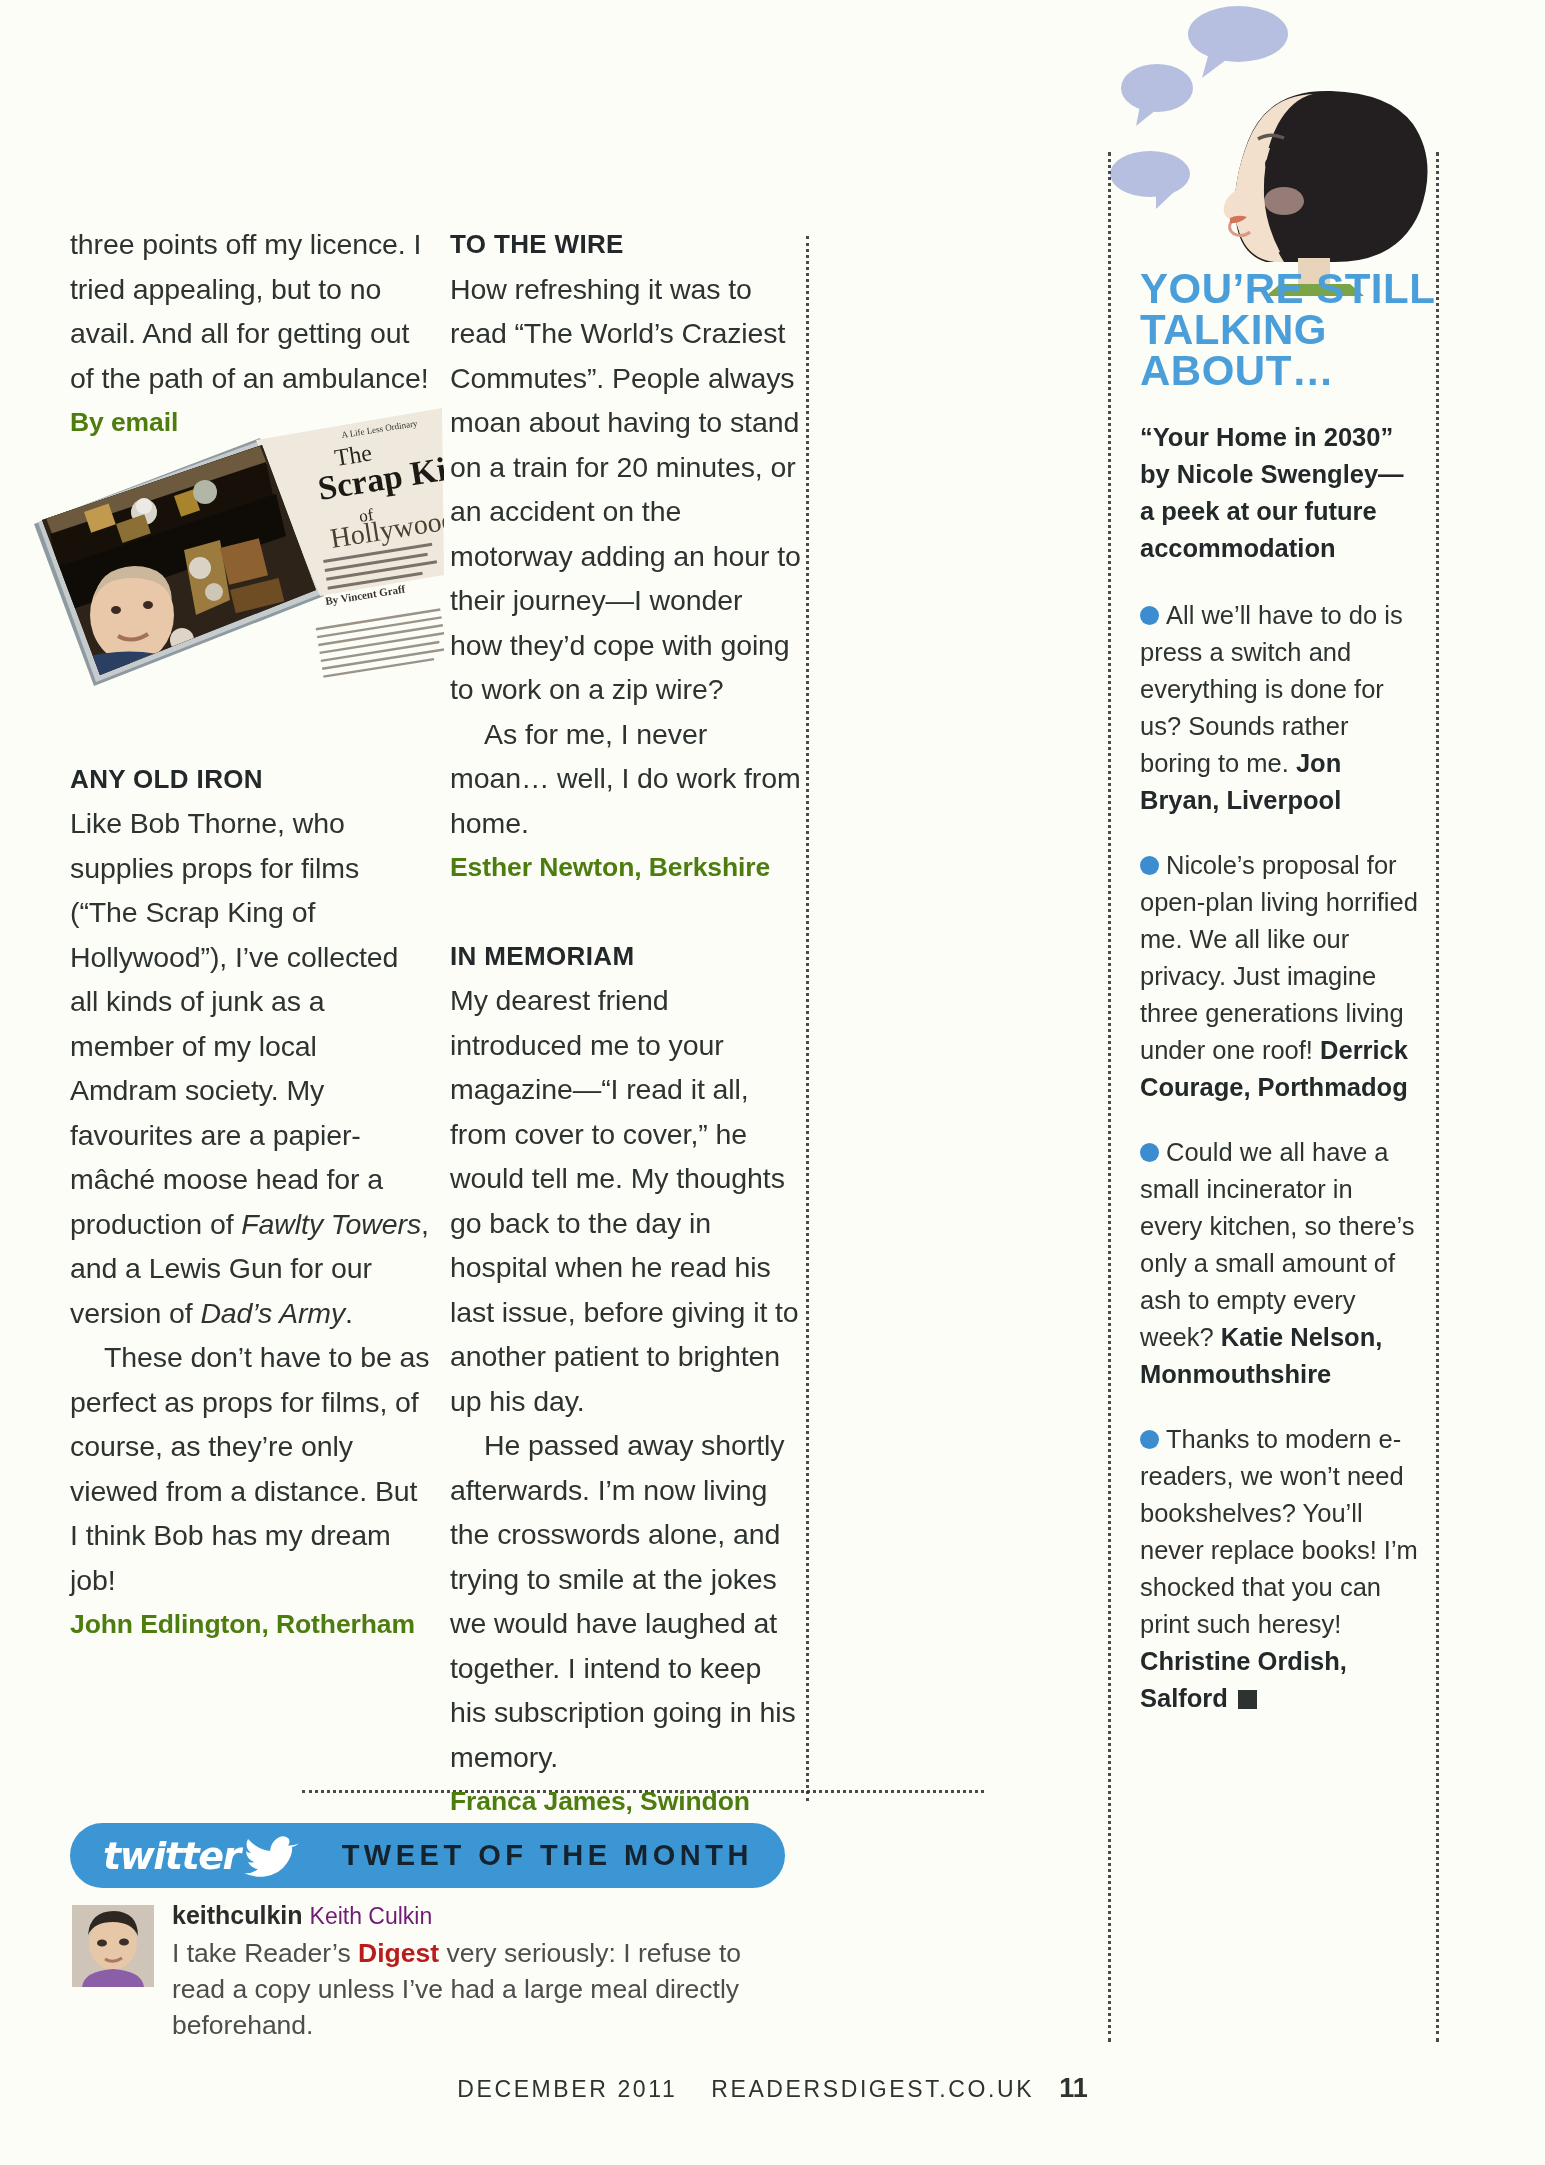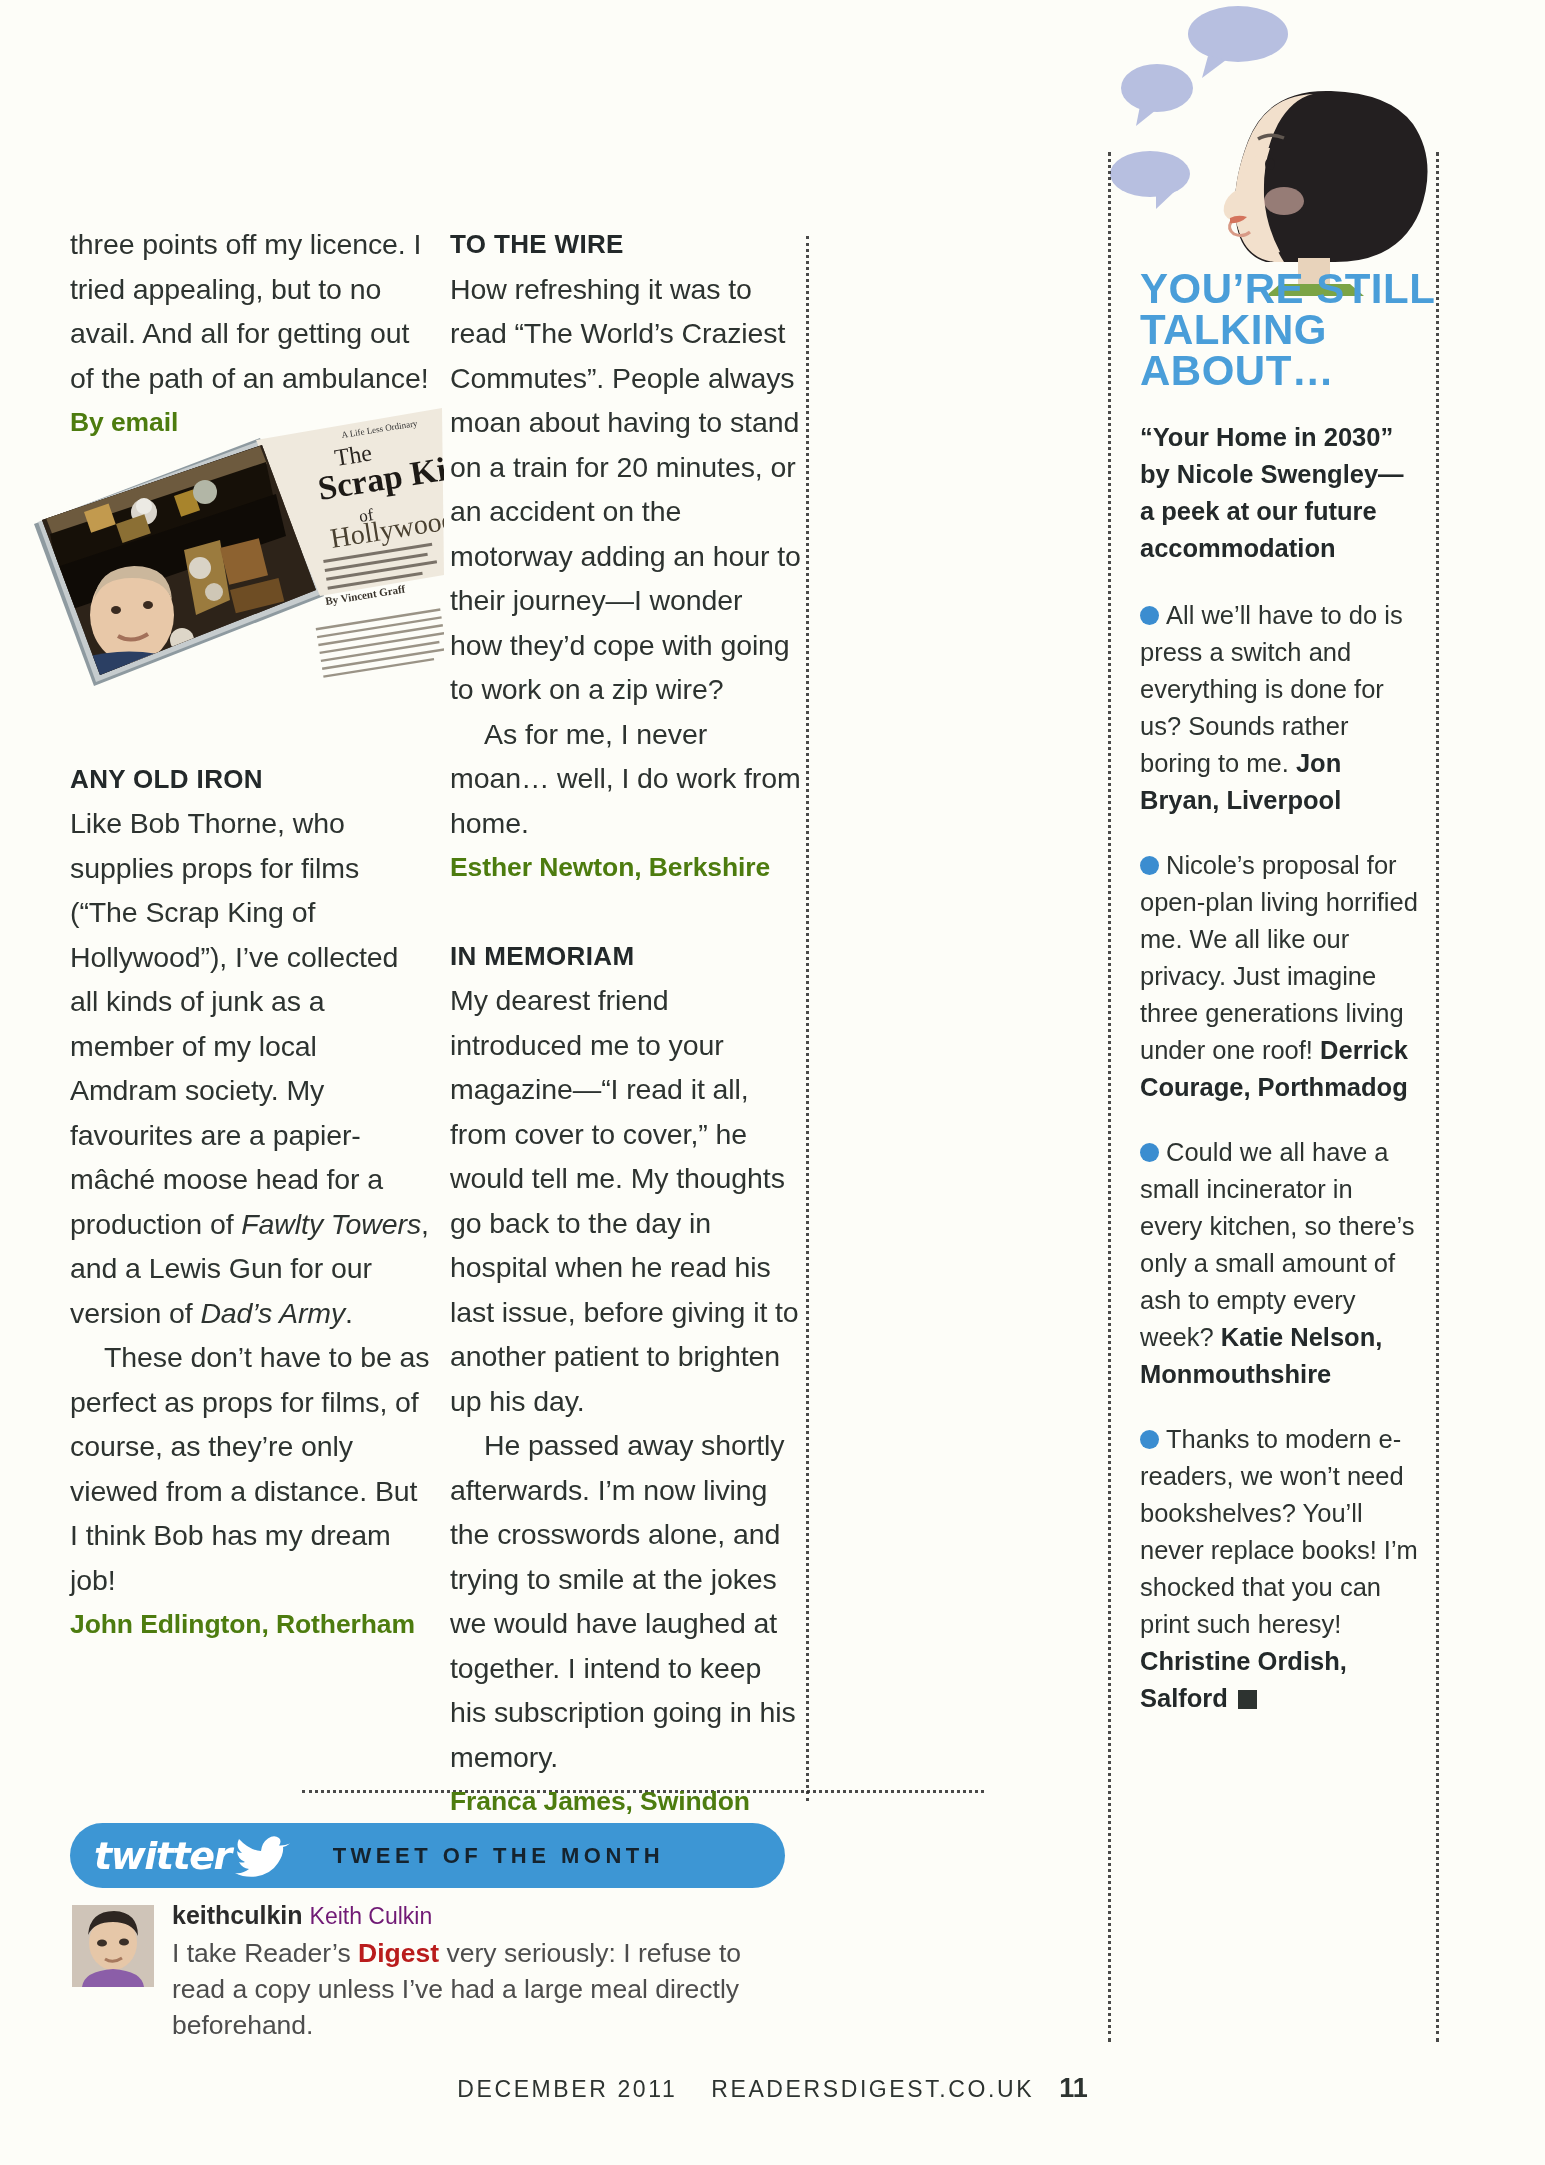--- a/index.html
+++ b/index.html
@@ -140,36 +140,36 @@
     left: 70px;
     top: 1823px;
     width: 715px;
     height: 65px;
     background: #3d96d4;
     border-radius: 33px;
     display: flex;
     align-items: center;
   }
   #tw-logo {
-    margin-left: 24px;
+    margin-left: 33px;
     display: flex;
     align-items: center;
   }
   #tw-wordmark {
     font-family: "DejaVu Sans", sans-serif;
     font-weight: bold;
     font-style: italic;
     font-size: 38px;
     color: #ffffff;
     letter-spacing: -1.5px;
   }
   #tw-title {
     margin-left: 40px;
     color: #15232e;
-    font-size: 22px;
+    font-size: 29px;
     font-weight: bold;
     letter-spacing: 4.5px;
   }
   #tw-avatar {
     position: absolute;
     left: 72px;
     top: 1905px;
     width: 82px;
     height: 82px;
     overflow: hidden;

